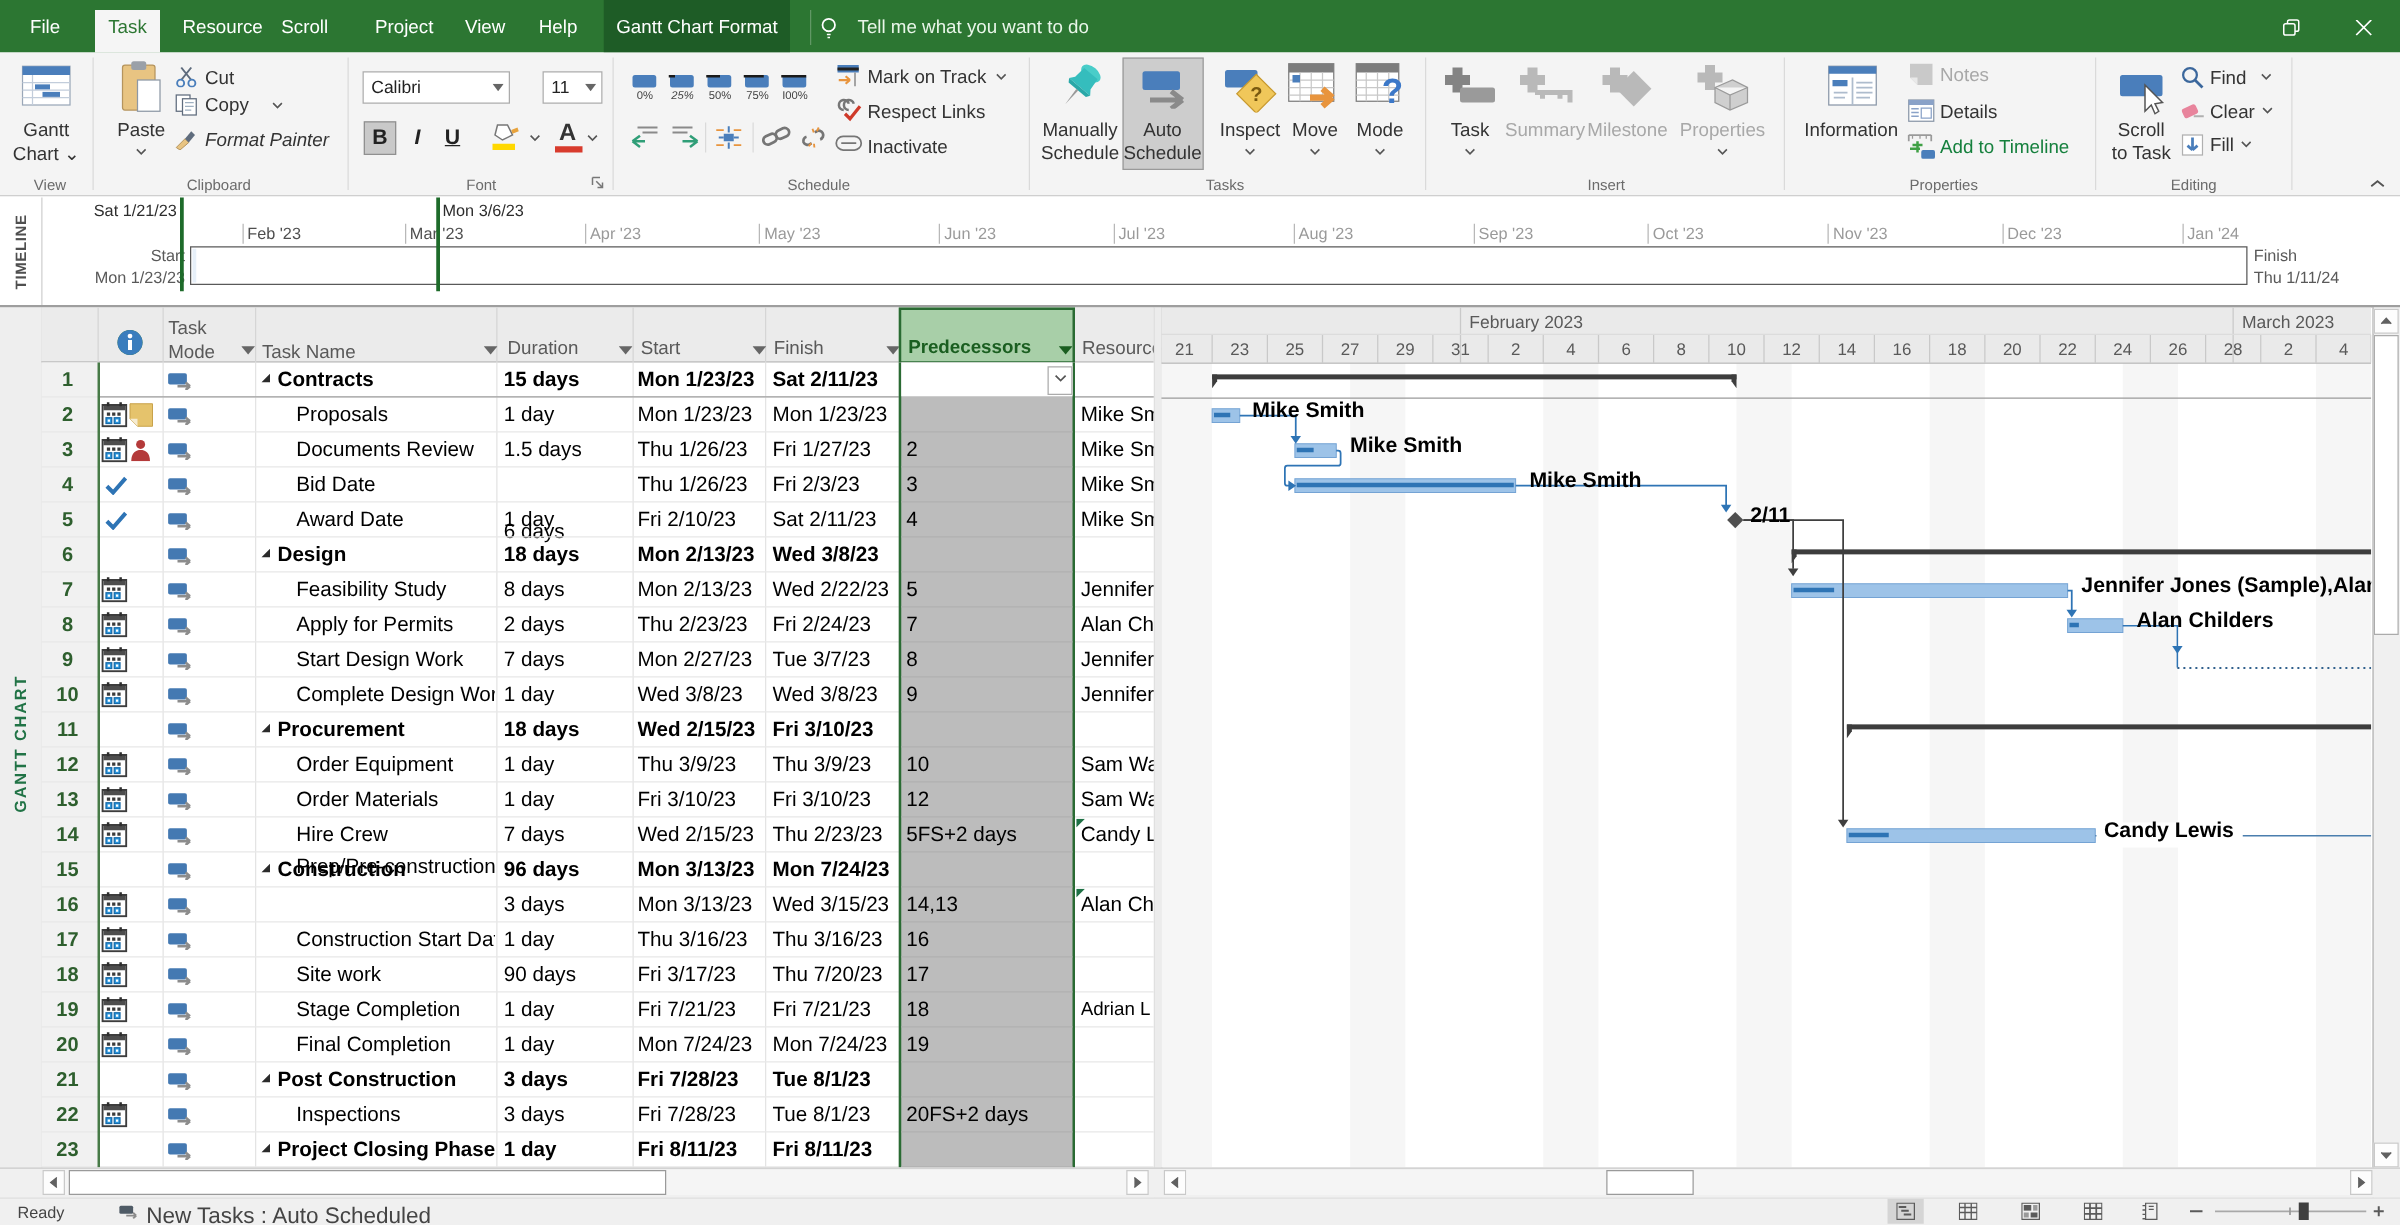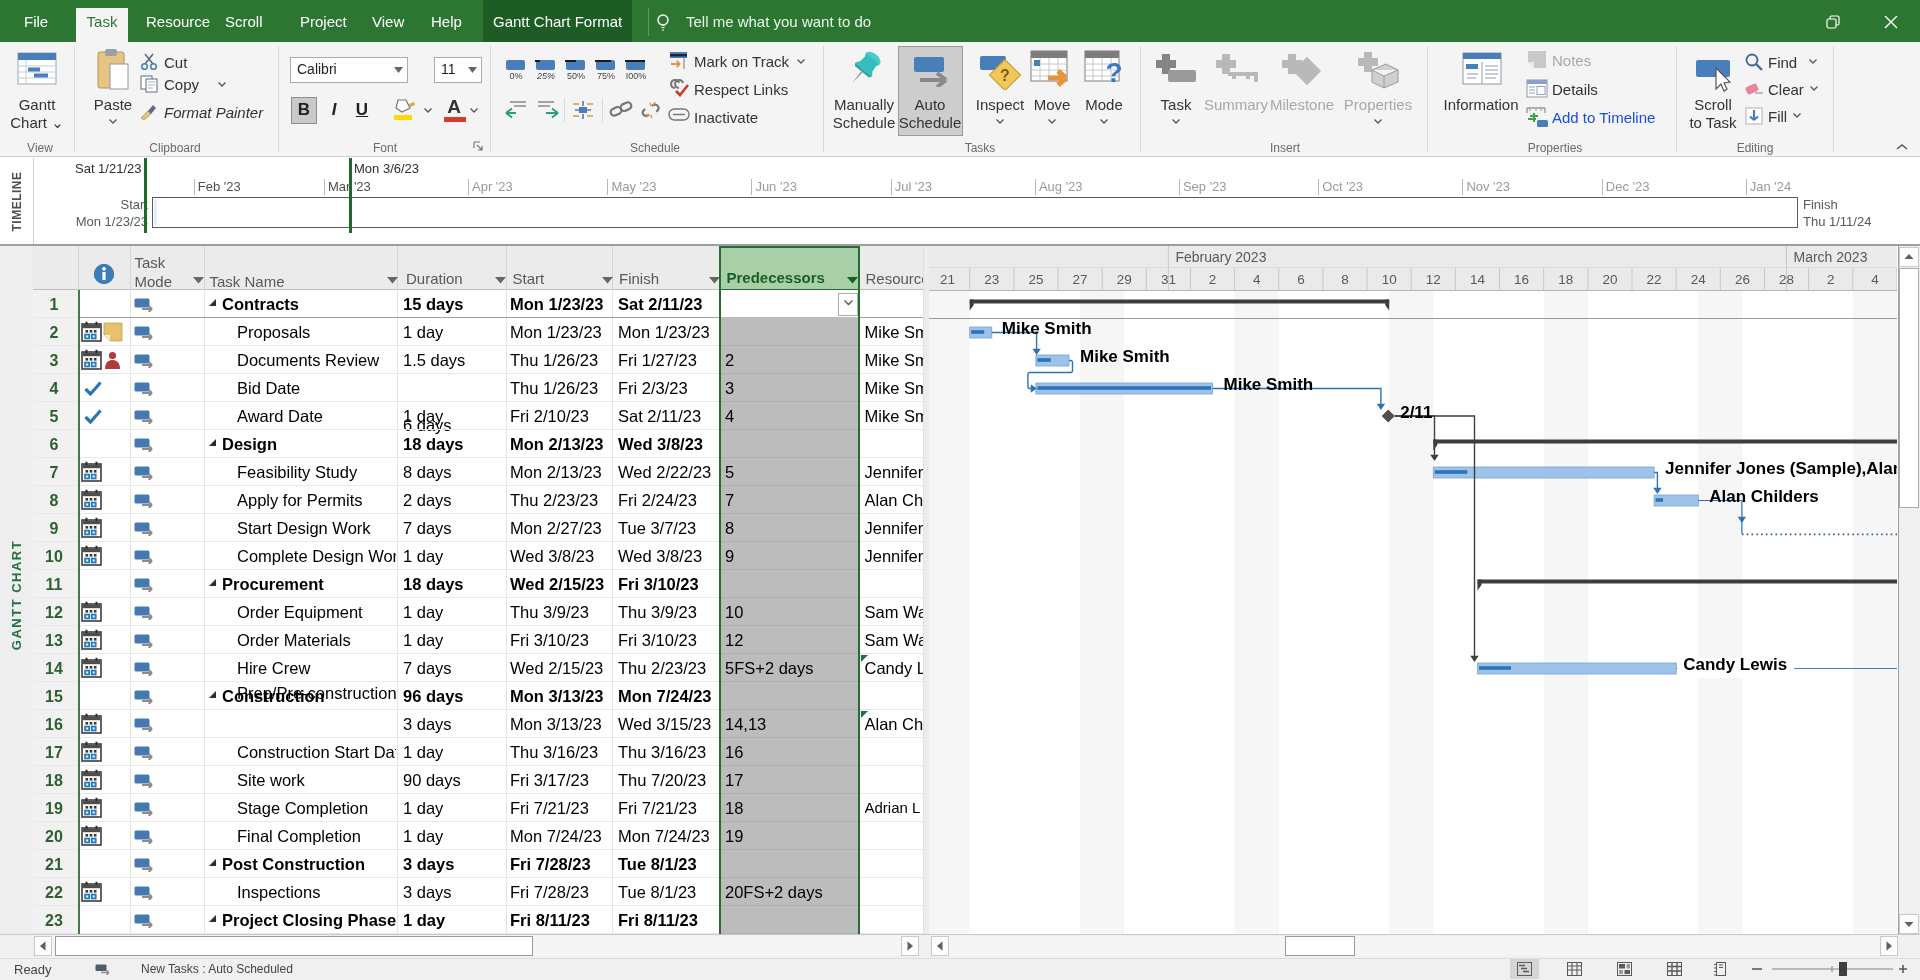--- a/index.html
+++ b/index.html
@@ -272,21 +272,21 @@
     <rect x="11" y="7.5" width="8" height="8" fill="none" stroke="#8aa2c8"></rect>
   </svg>
 <div style="left:1552px;top:81px;width:60px;height:16px;color:#333;font-size:15px;">Details</div>
 <svg style="left:1525px;top:106px" width="24" height="22" viewBox="0 0 24 22">
     <path d="M2 2 H20 M2 2 V7 M20 2 V7" stroke="#9a9a9a" stroke-width="1.4" fill="none"></path>
     <path d="M5 2 V5 M11 2 V5 M16 2 V5" stroke="#9a9a9a" stroke-width="1"></path>
     <path d="M5 10 H13 M3 13 H11" stroke="#3fa045" stroke-width="2"></path>
     <path d="M9 7 V16" stroke="#3fa045" stroke-width="2"></path>
     <rect x="12" y="14" width="11" height="7" rx="1.5" fill="#4a7ebb"></rect>
   </svg>
-<div style="left:1552px;top:109px;width:110px;height:16px;color:#1d4ed8;font-size:15px;">Add to Timeline</div>
+<div style="left:1552px;top:109px;width:110px;height:16px;color:#15803d;font-size:15px;">Add to Timeline</div>
 <svg style="left:1694px;top:56px" width="42" height="36" viewBox="0 0 42 36">
     <rect x="2" y="4" width="34" height="17" rx="2" fill="#4a7ebb"></rect>
     <path d="M22 12 L22 33 L27 28 L30 35 L33 33 L30 27 L36 26 Z" fill="#fff" stroke="#555" stroke-width="1.2"></path>
   </svg>
 <div style="left:1667px;top:96px;width:92px;height:15px;color:#333;font-size:15px;text-align:center;white-space:nowrap;">Scroll</div>
 <div style="left:1667px;top:114px;width:92px;height:15px;color:#333;font-size:15px;text-align:center;white-space:nowrap;">to Task</div>
 <svg style="left:1744px;top:52px" width="20" height="20" viewBox="0 0 20 20">
     <circle cx="8" cy="8" r="5.5" fill="none" stroke="#3b679c" stroke-width="1.8"></circle>
     <path d="M12 12 L18 18" stroke="#3b679c" stroke-width="2.2"></path>
   </svg>
@@ -1046,21 +1046,21 @@
 <div style="left:1880px;top:936px;width:18px;height:20px;background:#fdfdfd;border:1px solid #c9c9c9;"></div>
 <svg style="left:1880px;top:936px" width="18" height="20" viewBox="0 0 18 20">
     <path d="M6.5,6.0 L11.5,10.0 L6.5,14.0" fill="#606060" stroke="#606060" stroke-width="1"></path>
   </svg>
 <div style="left:0px;top:958px;width:1920px;height:22px;background:#f0f0f0;border-top:1px solid #dedede;"></div>
 <div style="left:14px;top:962px;width:60px;height:15px;color:#444;font-size:13px;">Ready</div>
 <svg style="left:95px;top:964px" width="17" height="11" viewBox="0 0 17 11">
     <rect x="0.5" y="0.5" width="11" height="6.5" rx="1.2" fill="#4f5b66"></rect>
     <path d="M6 8.5 H14 M14 8.5 L11.5 6.2 M14 8.5 L11.5 10.8" stroke="#8c8c8c" stroke-width="1.5" fill="none"></path>
   </svg>
-<div style="left:117px;top:962px;width:240px;height:15px;color:#444;font-size:12px;margin-left:24px;">New Tasks : Auto Scheduled</div>
+<div style="left:117px;top:962px;width:240px;height:15px;color:#444;font-size:18px;">New Tasks : Auto Scheduled</div>
 <div style="left:1510px;top:959px;width:29px;height:20px;background:#d5d5d5;"></div>
 <svg style="left:1517px;top:962px" width="15" height="14" viewBox="0 0 15 14">
     <rect x="0.5" y="0.5" width="14" height="13" fill="none" stroke="#5a5a5a"></rect>
     <path d="M2 3.5 H8 M4 6.5 H10 M6 9.5 H12" stroke="#5a5a5a" stroke-width="1.6"></path>
   </svg>
 <svg style="left:1567px;top:962px" width="15" height="14" viewBox="0 0 15 14">
     <rect x="0.5" y="0.5" width="14" height="13" fill="none" stroke="#5a5a5a"></rect>
     <path d="M0.5 4 H14.5 M0.5 8 H14.5 M5 0.5 V13.5 M10 0.5 V13.5" stroke="#5a5a5a" stroke-width="1.1"></path>
   </svg>
 <svg style="left:1617px;top:962px" width="15" height="14" viewBox="0 0 15 14">

